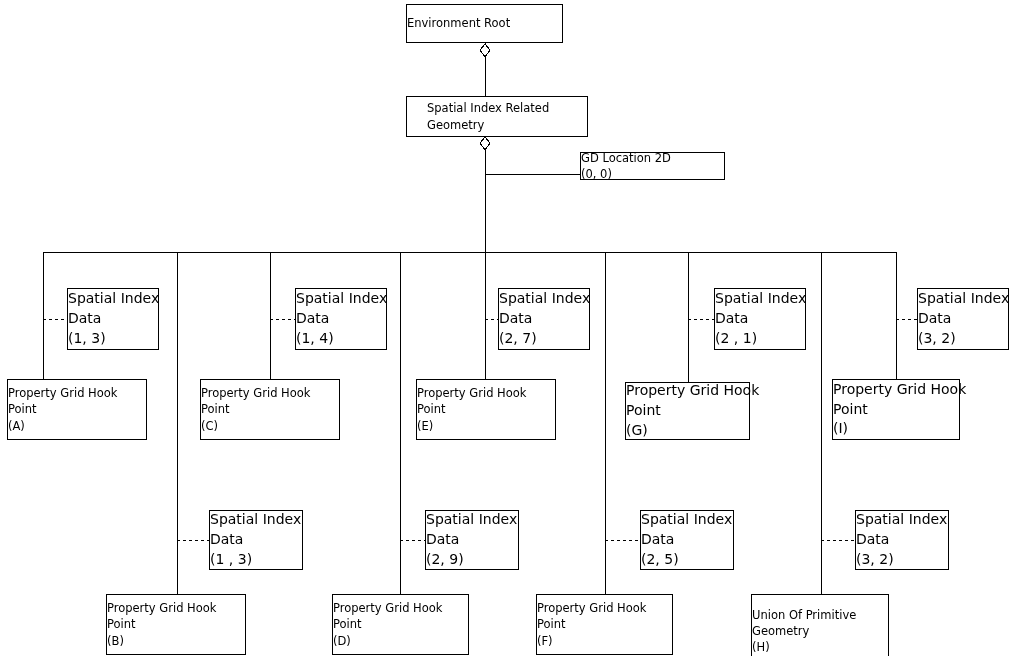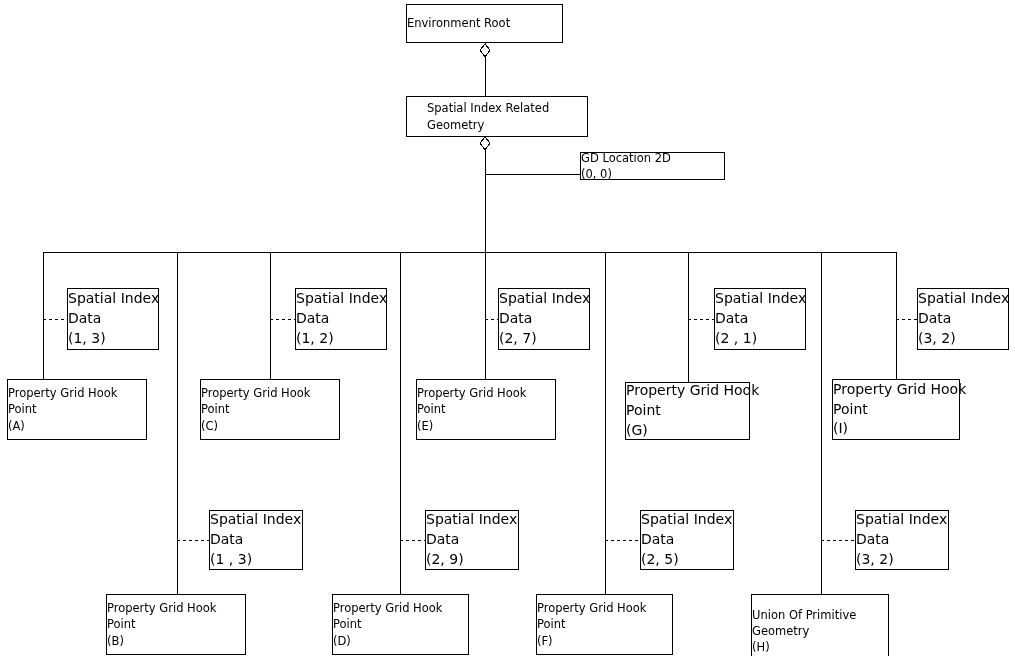--- a/index.html
+++ b/index.html
@@ -106,21 +106,21 @@
   </div>
 
   <div class="node small" style="left: 67px; top: 288px; width: 92px; height: 62px;">
     <span class="ln">Spatial Index</span>
     <span class="ln">Data</span>
     <span class="ln">(1, 3)</span>
   </div>
   <div class="node small" style="left: 295px; top: 288px; width: 92px; height: 62px;">
     <span class="ln">Spatial Index</span>
     <span class="ln">Data</span>
-    <span class="ln">(1, 2)</span>
+    <span class="ln">(1, 4)</span>
   </div>
   <div class="node small" style="left: 498px; top: 288px; width: 92px; height: 62px;">
     <span class="ln">Spatial Index</span>
     <span class="ln">Data</span>
     <span class="ln">(2, 7)</span>
   </div>
   <div class="node small" style="left: 714px; top: 288px; width: 92px; height: 62px;">
     <span class="ln">Spatial Index</span>
     <span class="ln">Data</span>
     <span class="ln">(2 , 1)</span>

